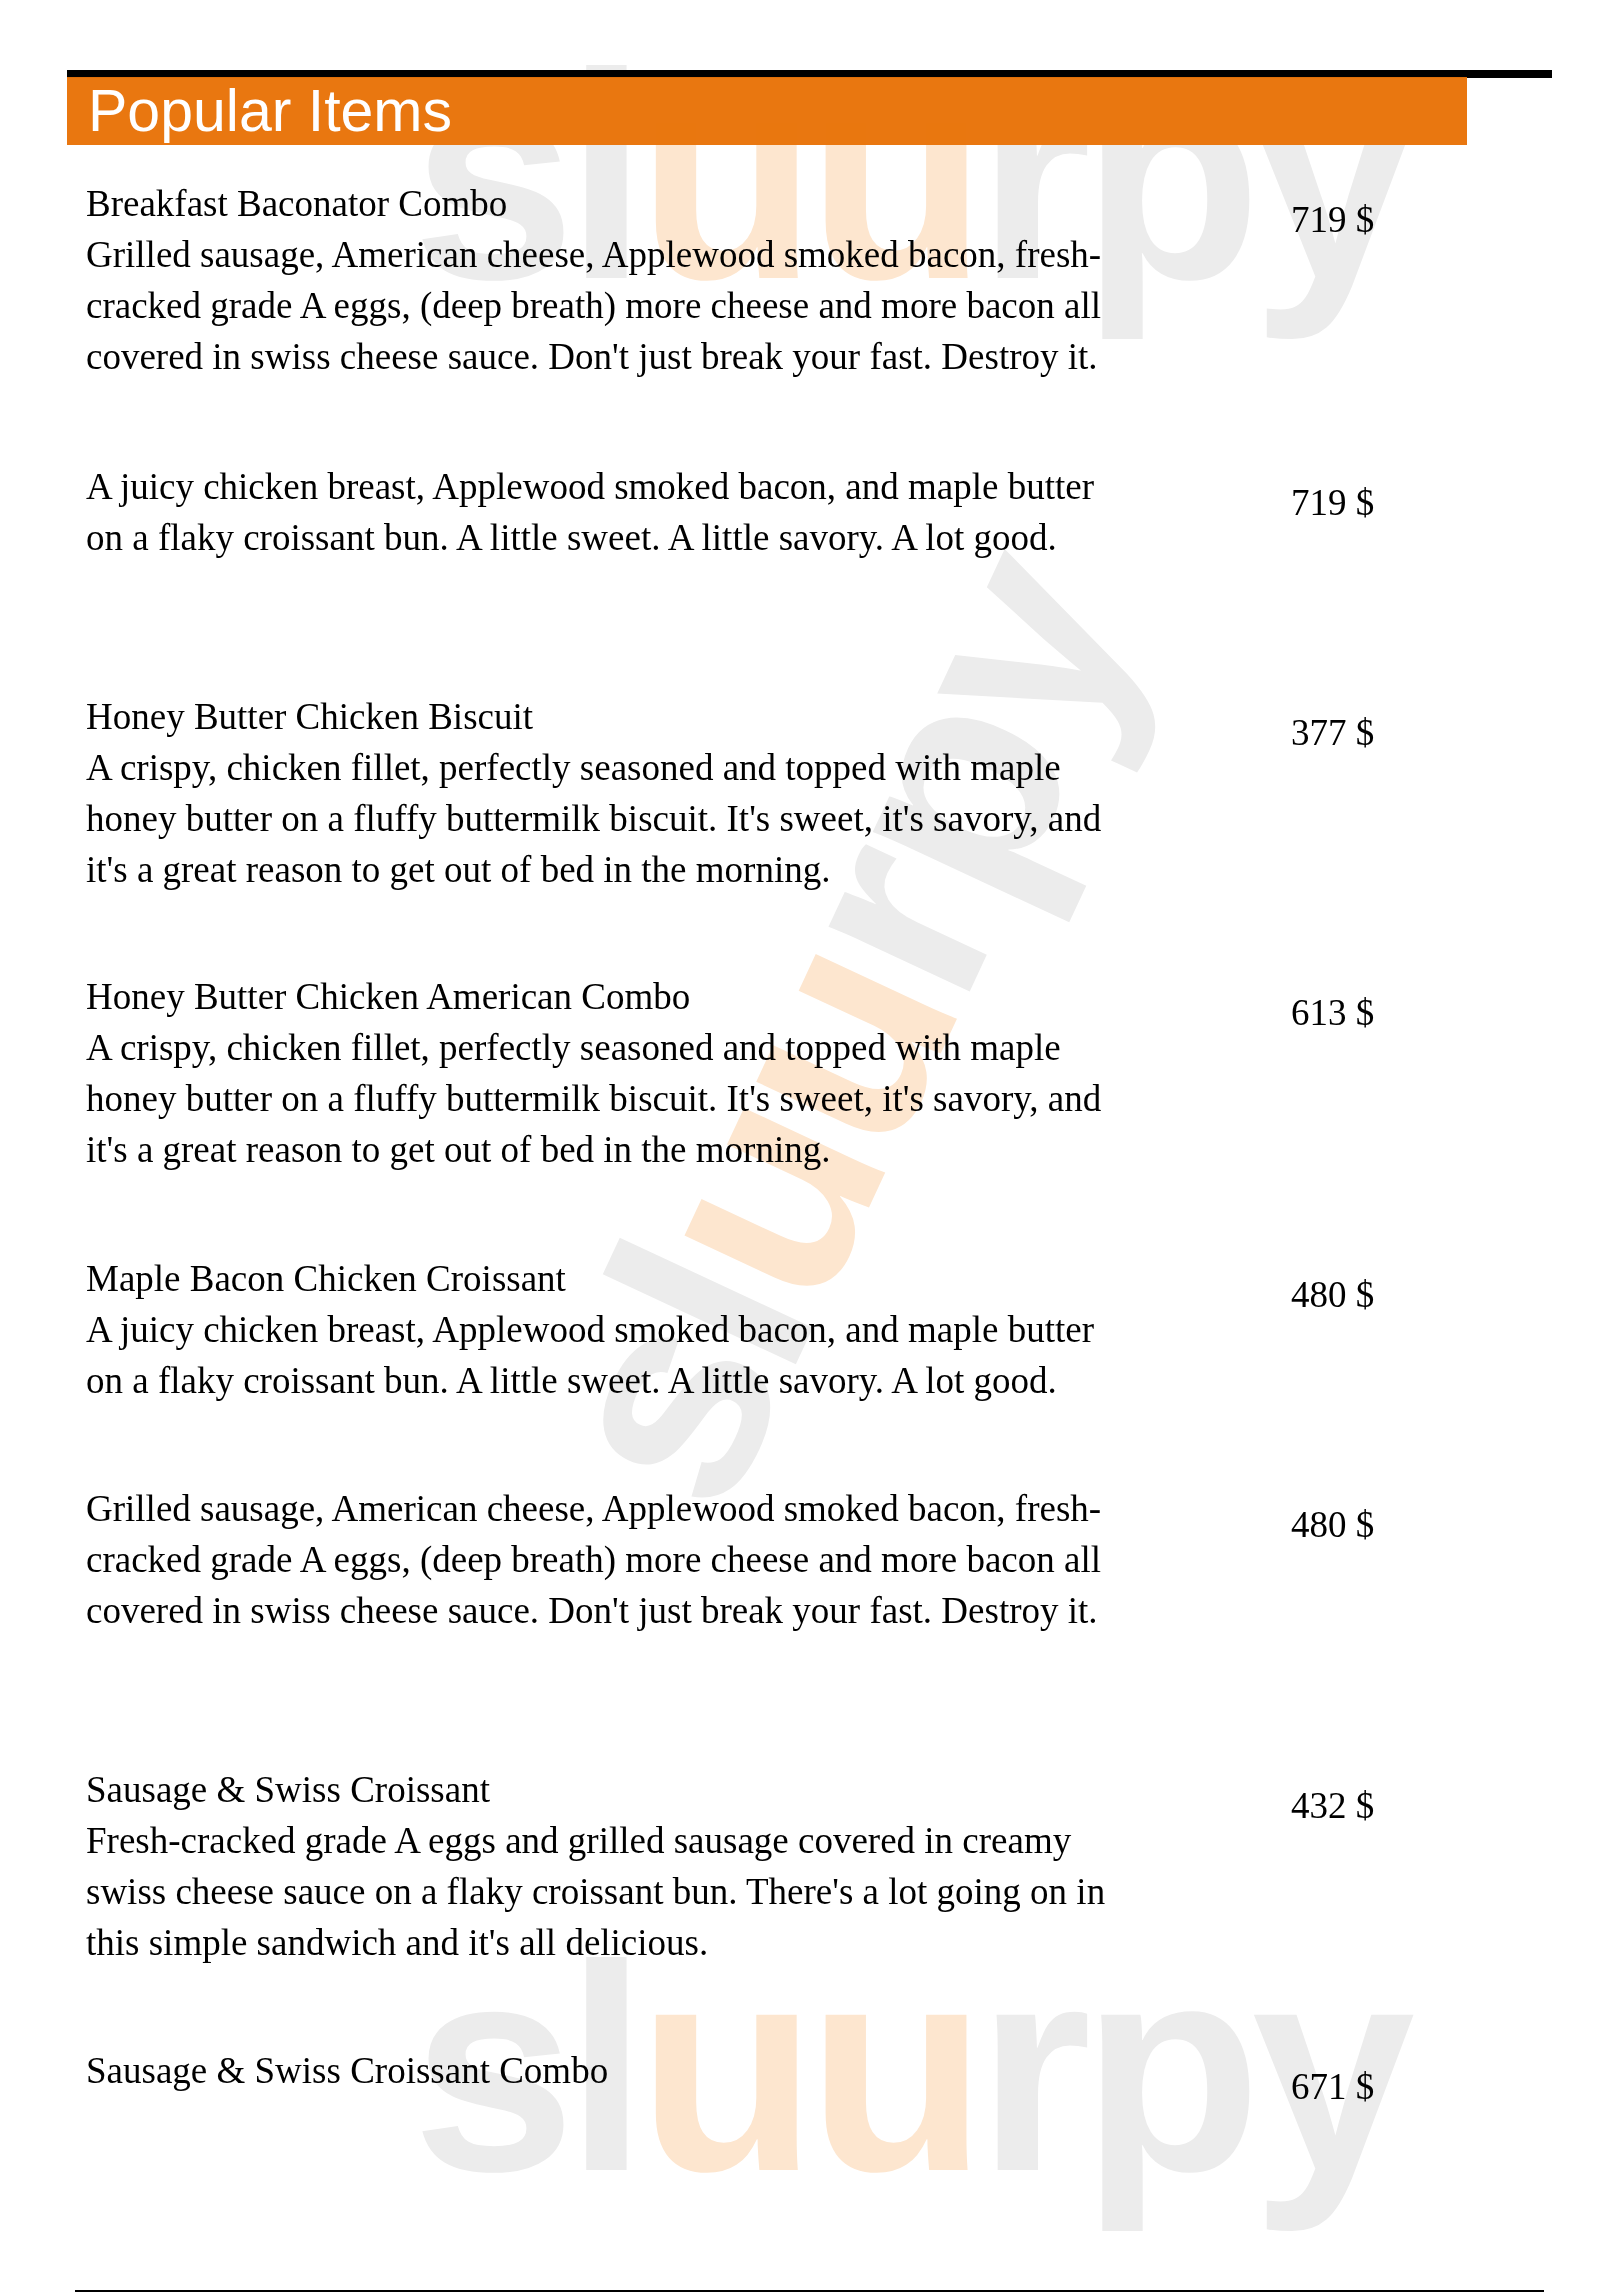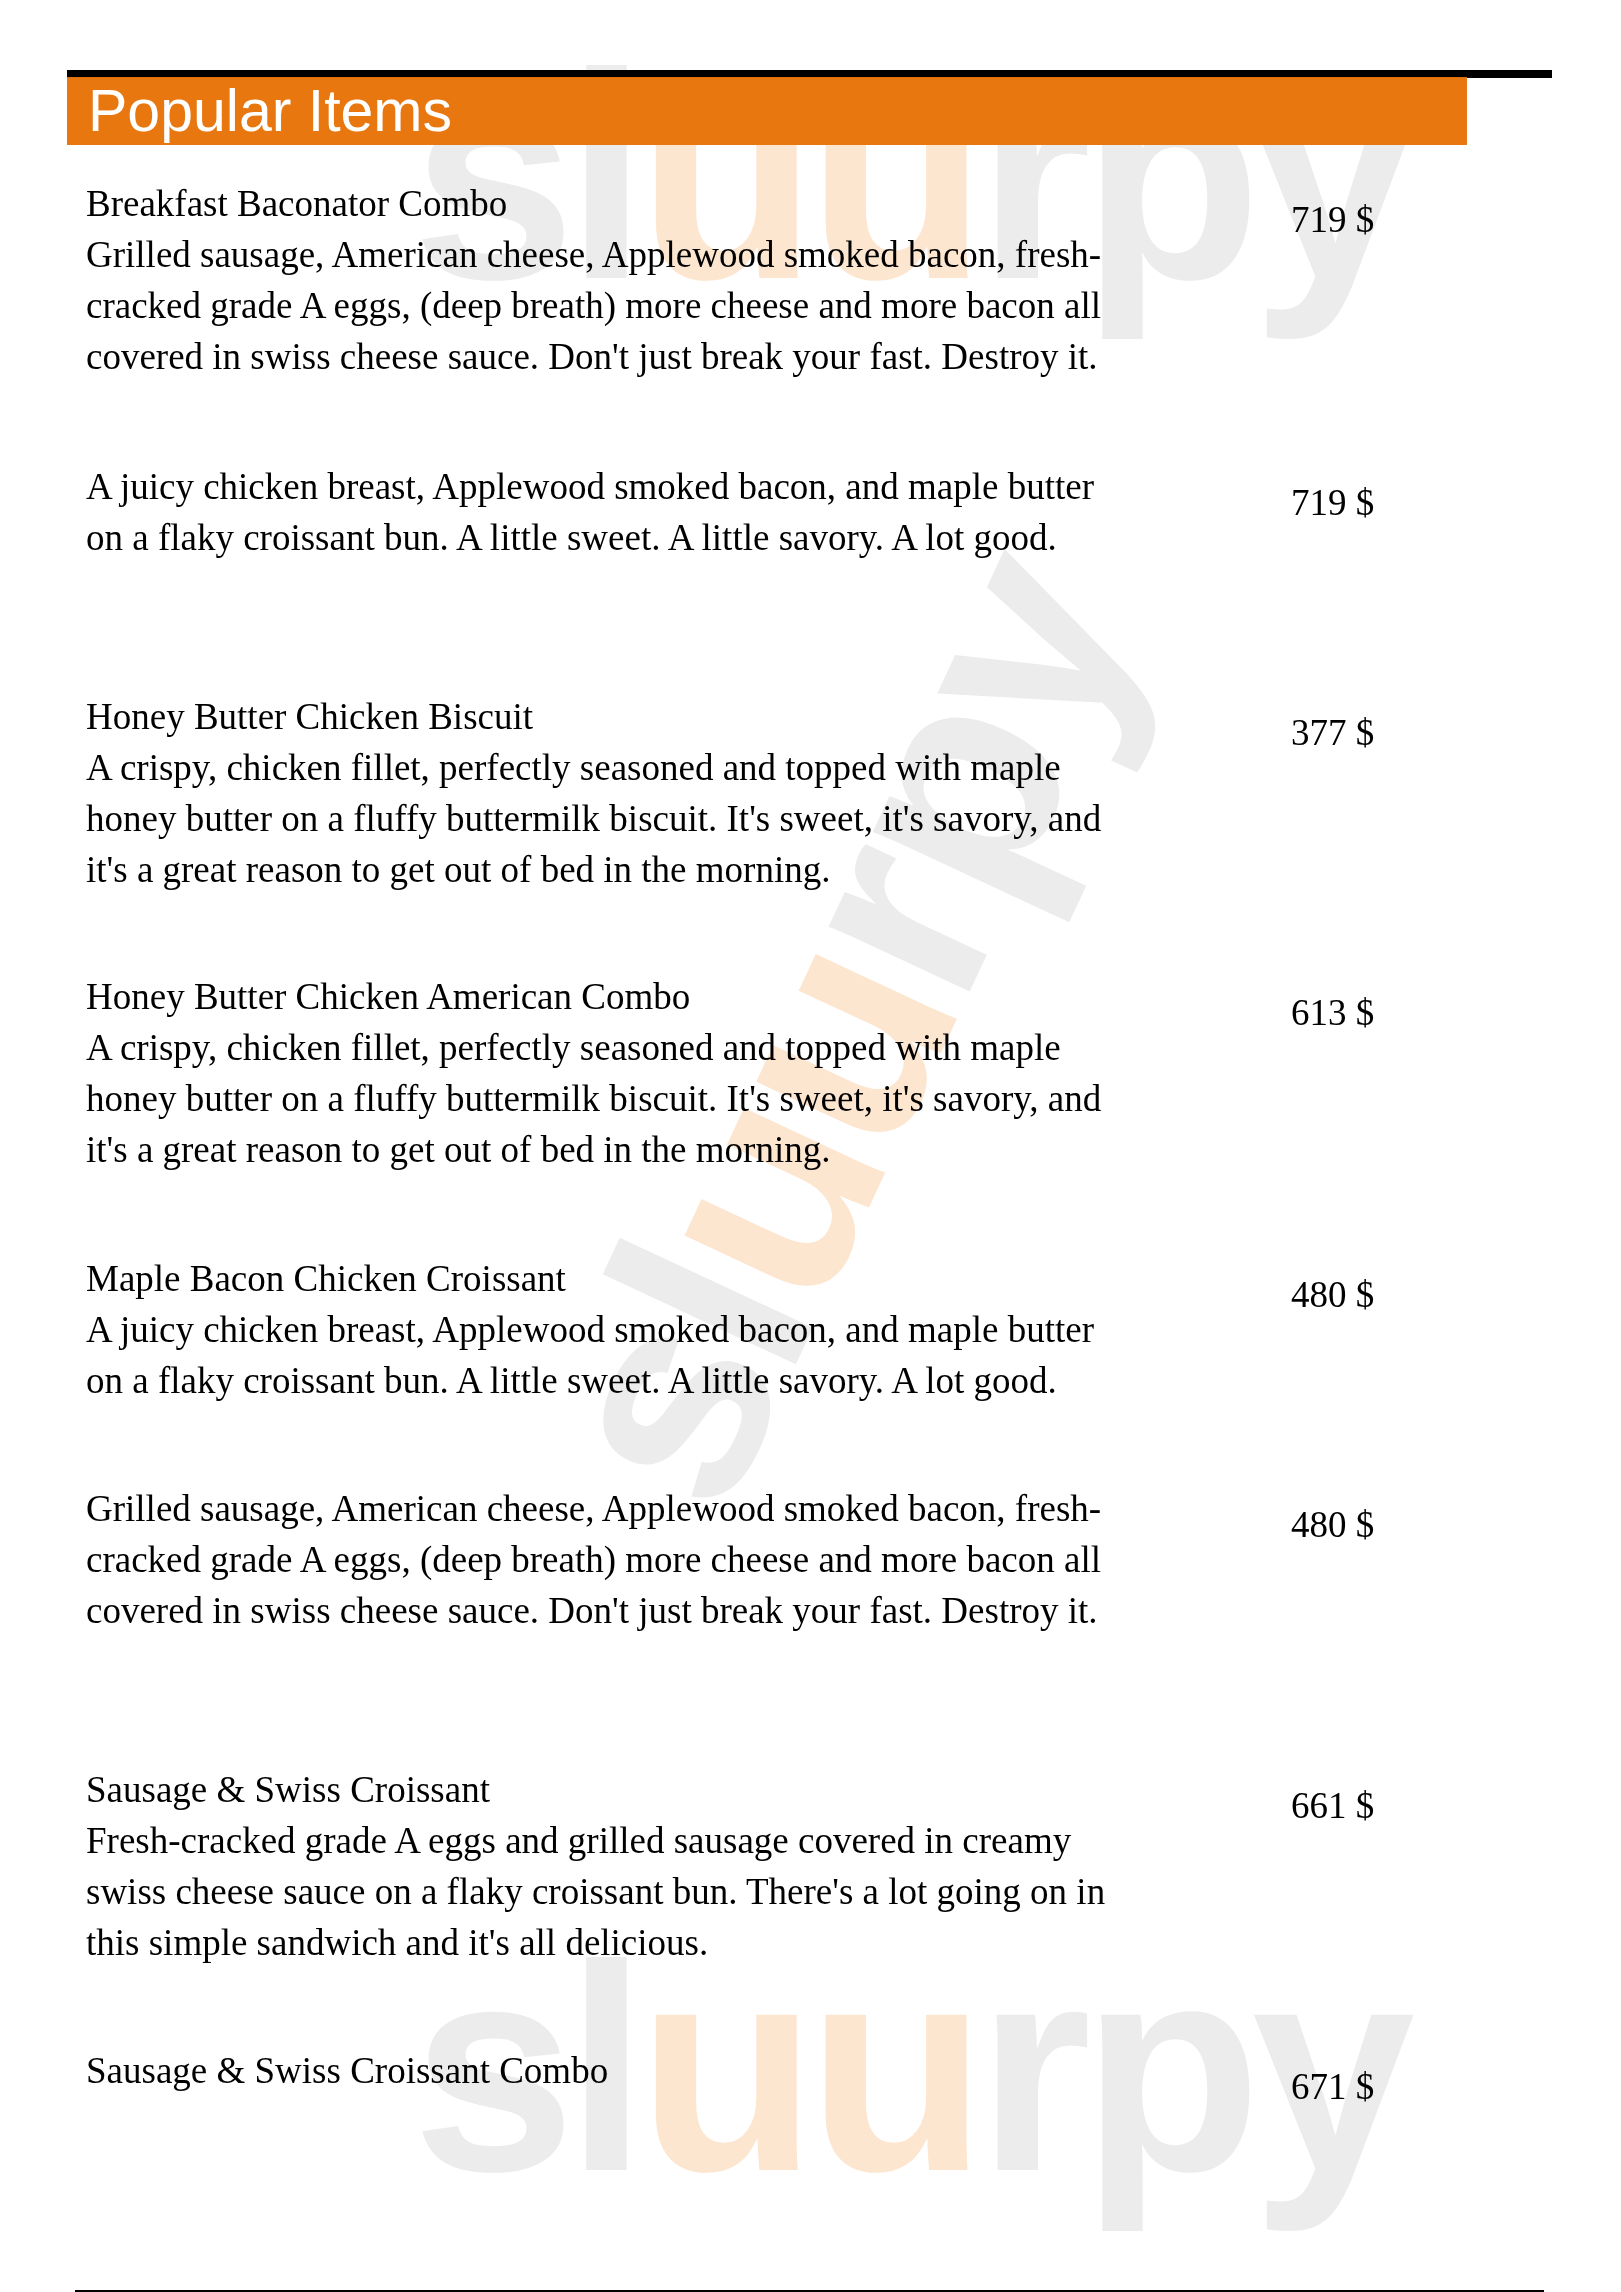--- a/index.html
+++ b/index.html
@@ -94,21 +94,21 @@
 
 <div class="item" style="top:1483px">
   <span class="price">480 $</span>
   <span class="desc">Grilled sausage, American cheese, Applewood smoked bacon, fresh-
 cracked grade A eggs, (deep breath) more cheese and more bacon all
 covered in swiss cheese sauce. Don't just break your fast. Destroy it.</span>
 </div>
 
 <div class="item" style="top:1764px">
   <span class="name">Sausage &amp; Swiss Croissant</span>
-  <span class="price">661 $</span>
+  <span class="price">432 $</span>
   <span class="desc">Fresh-cracked grade A eggs and grilled sausage covered in creamy
 swiss cheese sauce on a flaky croissant bun. There's a lot going on in
 this simple sandwich and it's all delicious.</span>
 </div>
 
 <div class="item" style="top:2045px">
   <span class="name">Sausage &amp; Swiss Croissant Combo</span>
   <span class="price">671 $</span>
   <span class="desc"></span>
 </div>

